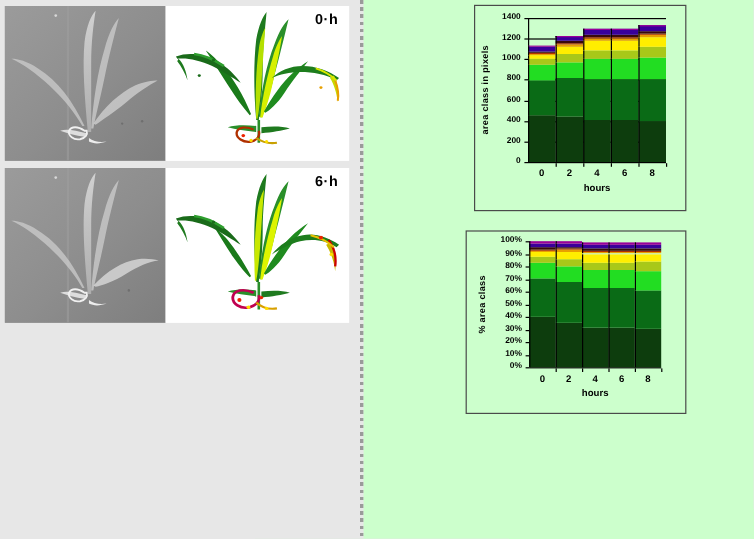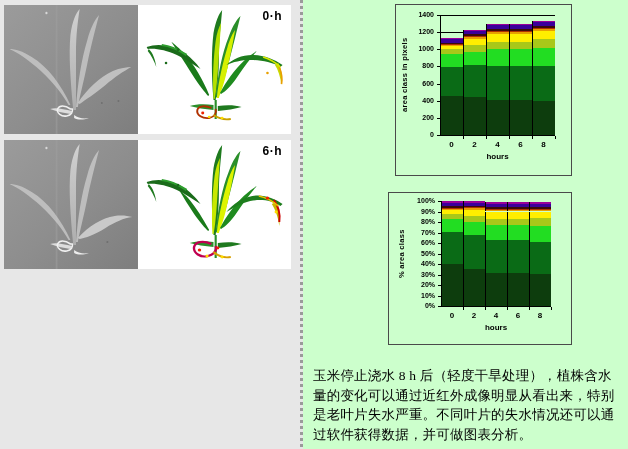--- a/index.html
+++ b/index.html
@@ -439,15 +439,14 @@
             <div class="seg" style="position: absolute; left: 0px; width: 22px; top: 6.3px; height: 1.26px; background: rgb(59, 10, 10); border-left: 1px solid rgb(0, 0, 0); border-right: 0px;"></div>
             <div class="seg" style="position: absolute; left: 0px; width: 22px; top: 3.15px; height: 3.15px; background: rgb(58, 0, 154); border-left: 1px solid rgb(0, 0, 0); border-right: 0px;"></div>
             <div class="seg" style="position: absolute; left: 0px; width: 22px; top: 1.05px; height: 2.1px; background: rgb(154, 0, 153); border-left: 1px solid rgb(0, 0, 0); border-right: 0px;"></div>
           </div>
           <div class="tickmark" style="left: 162px; top: 114px;"></div>
           <div class="xtick" style="left: 140px; width: 22px; top: 118px;">8</div>
           <div class="xlabel" style="left: 52px; width: 110px; top: 130px;">hours</div>
         </div>
     </div>
 
-    <div class="caption">玉米停止浇水 8 h 后（轻度干旱处理），植株含水量的变化可以通过近红外成像明显从看出来，特别是老叶片失水严重。不同叶片的失水情况还可以通过软件获得数据，并可做图表分析。</div>
   </div>
 </div>
 
 </body></html>

